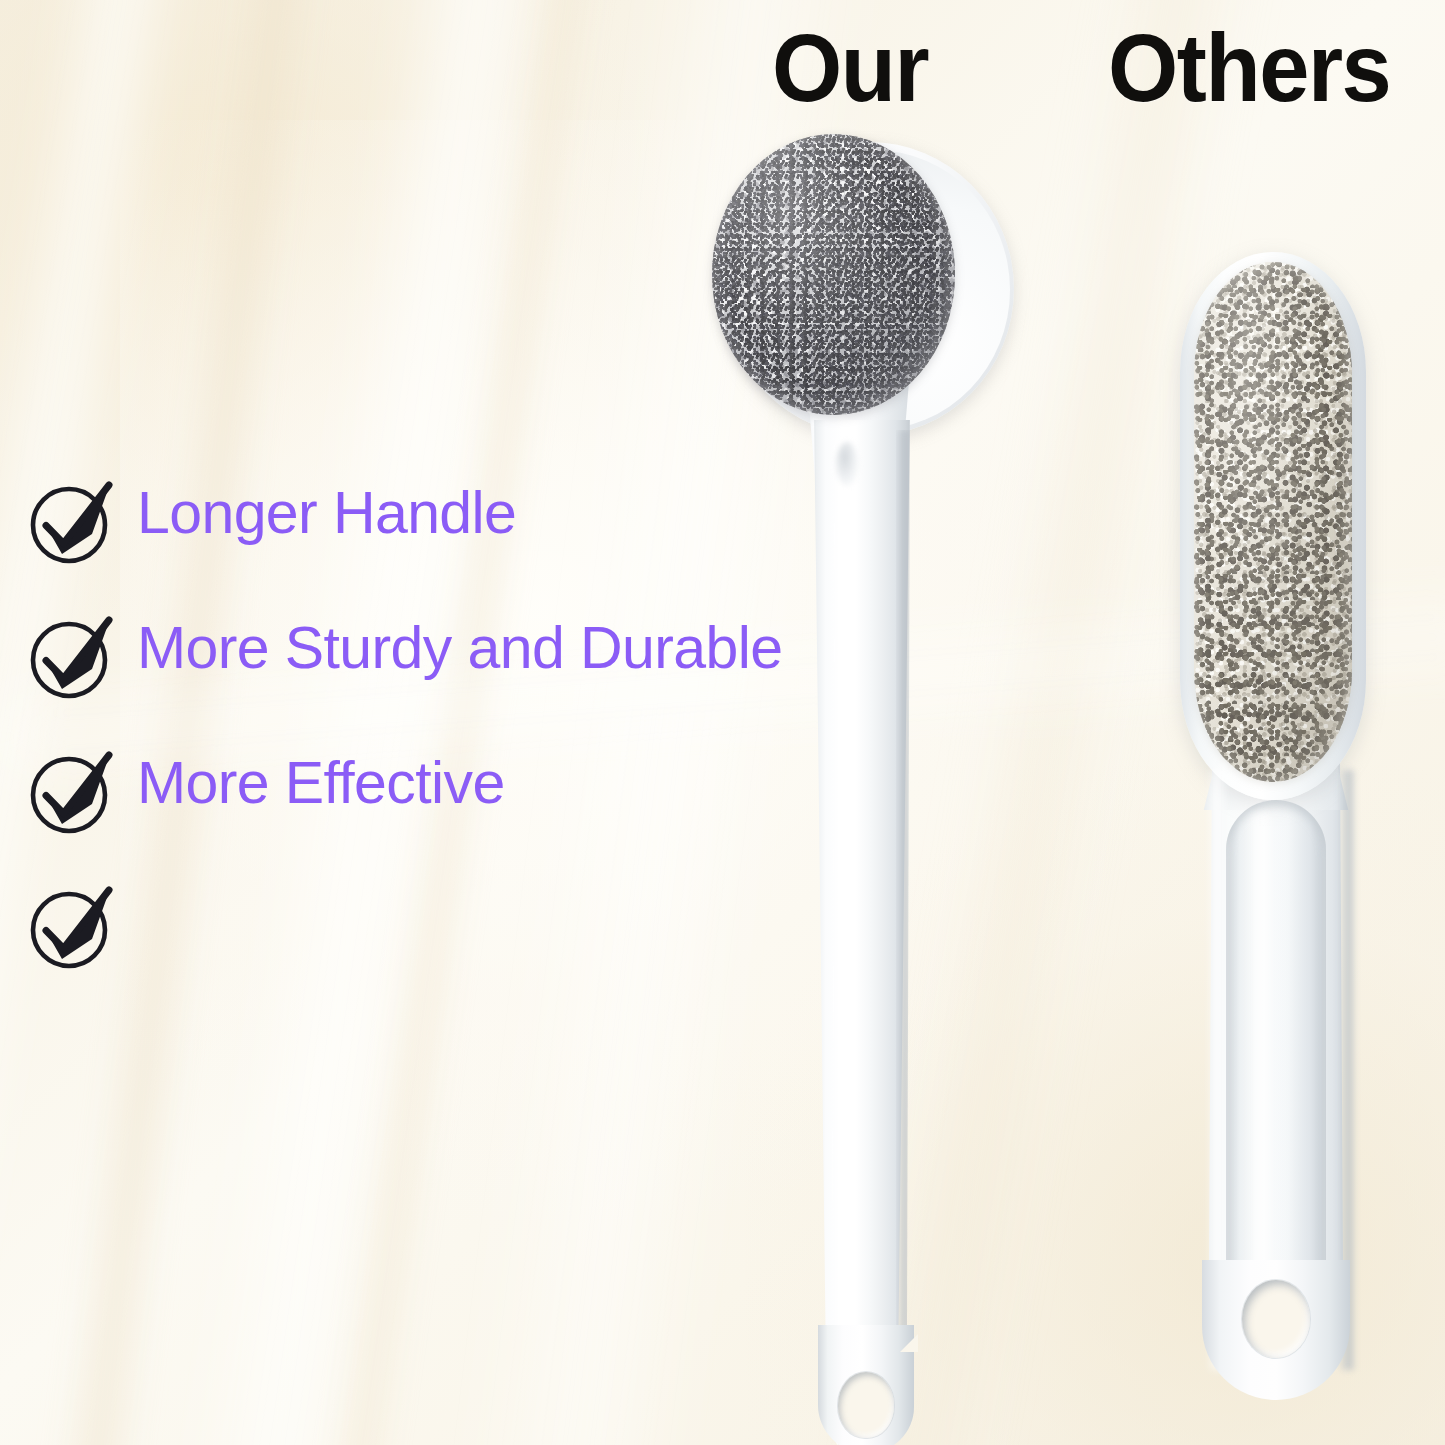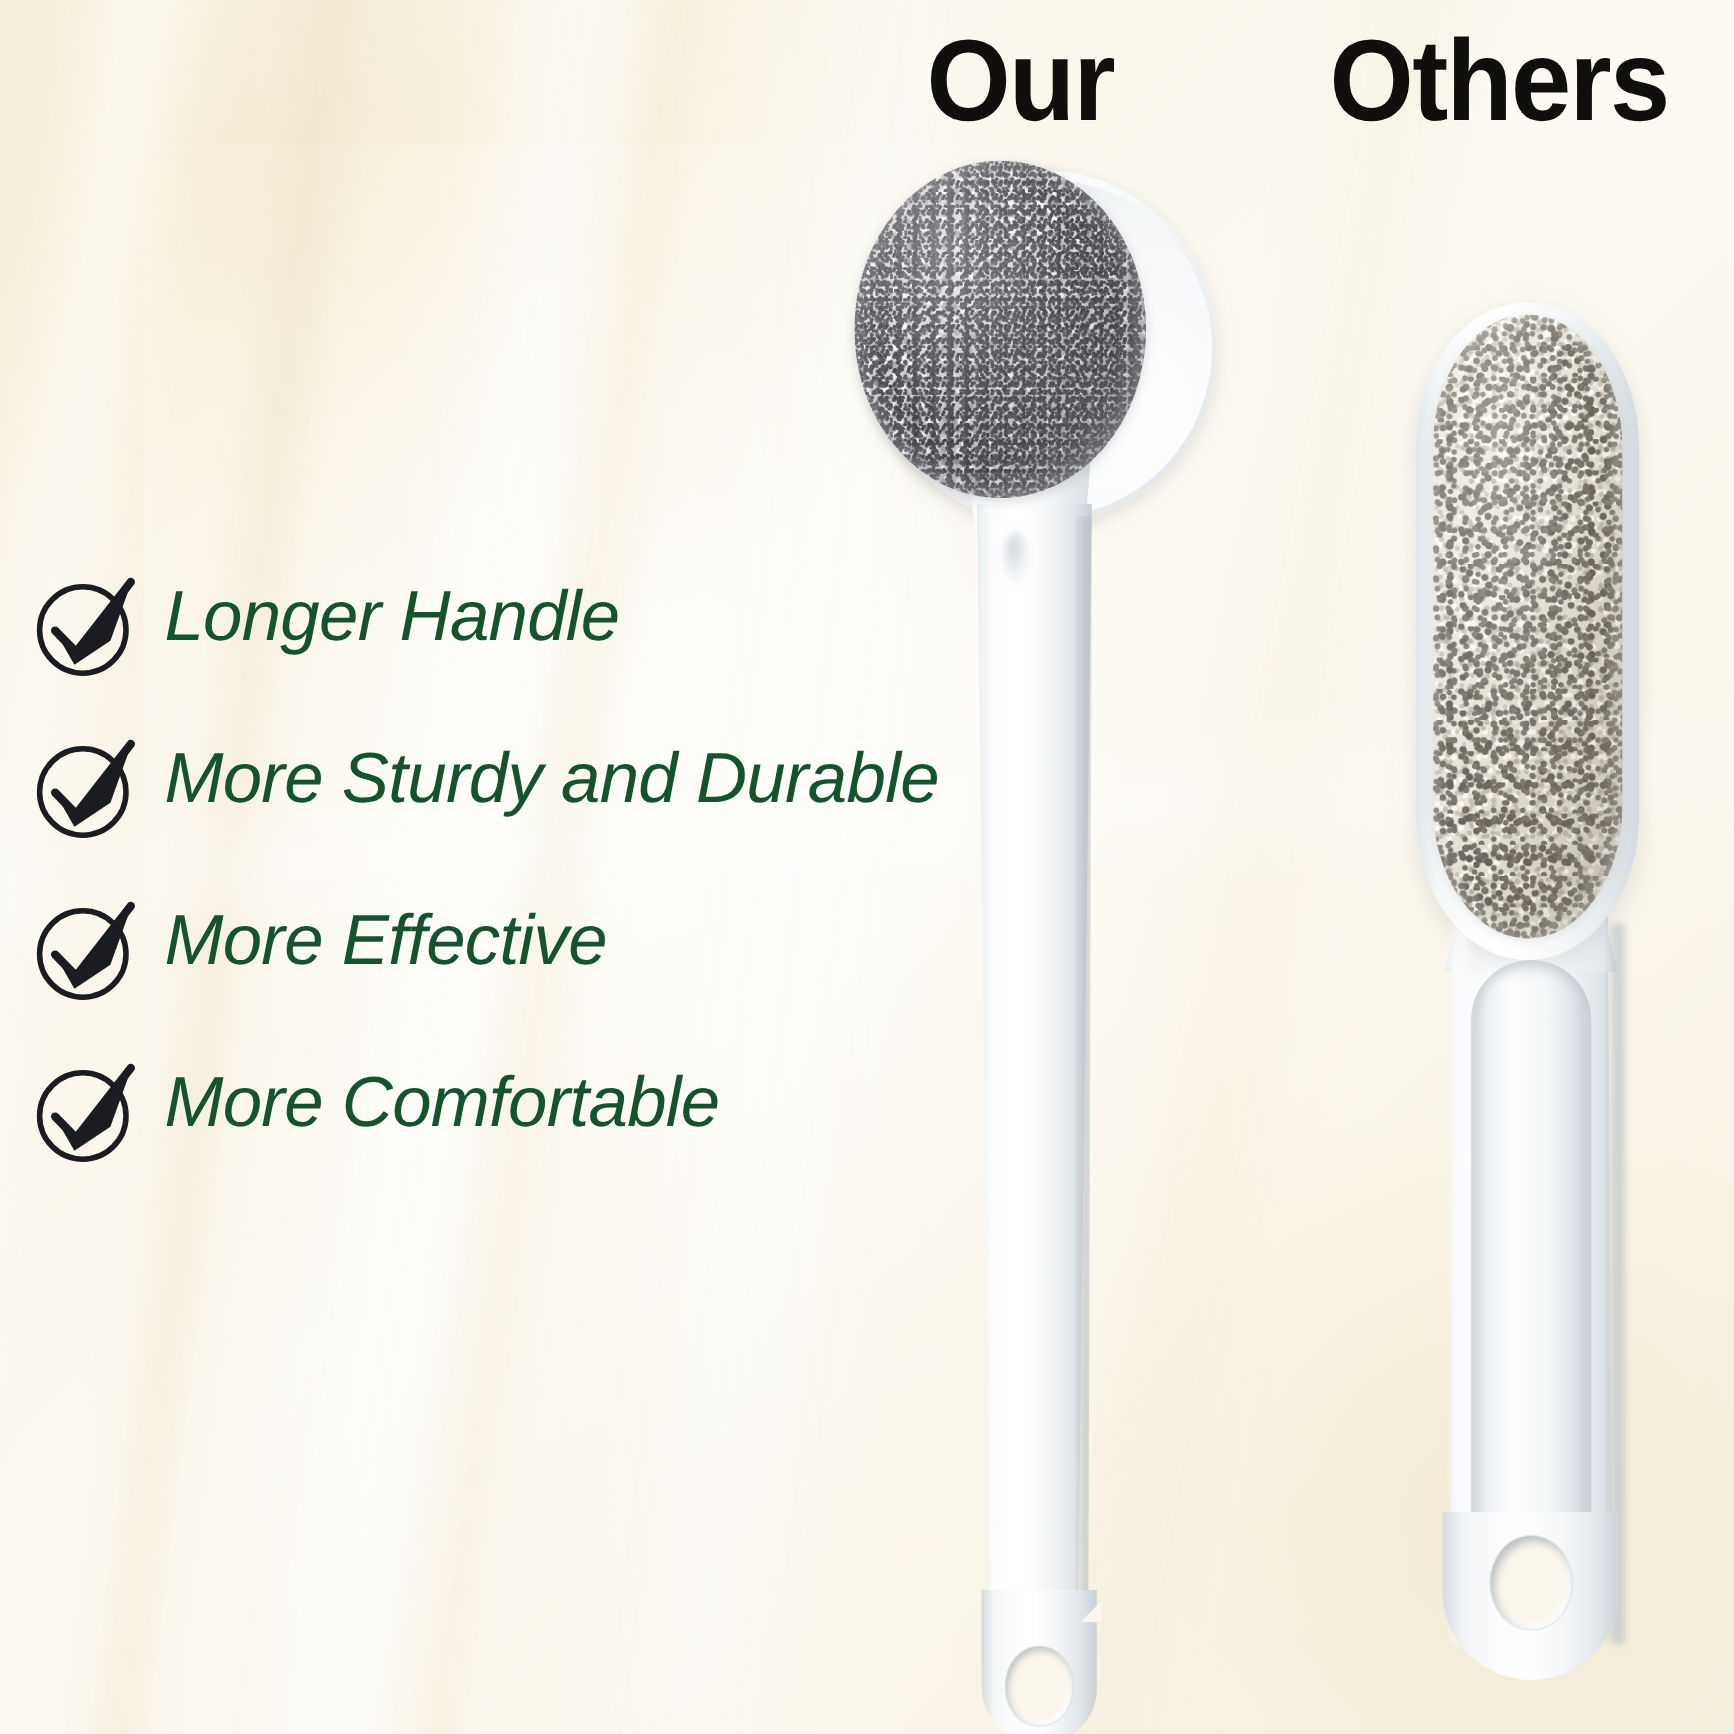--- a/index.html
+++ b/index.html
@@ -70,25 +70,24 @@
   #h-others{left:1108px;top:20px;}
 
   
   #features{position:absolute;left:28px;top:480px;width:760px;}
   .feature{position:relative;height:135px;}
   .chk{position:absolute;left:0;top:0;width:86px;height:86px;}
   .flabel{
     position:absolute;left:109px;top:4px;
     font-size:59px;
     font-weight:400;
-    color:#14532d;
+    color:#8b5cf6;
     letter-spacing:-0.6px;
     white-space:nowrap;
     line-height:1;
-    font-style:italic;
   }
 
   
   .prod{position:absolute;}
 
   
   #our-product{left:660px;top:120px;width:400px;height:1330px;}
 
   
   .our-backplate{
@@ -445,21 +444,20 @@
     </div>
 
     <div class="feature">
       <span class="chk">
         <svg viewBox="0 0 86 86" width="86" height="86" aria-hidden="true">
           <circle cx="41" cy="45" r="36" fill="none" stroke="#1B1B22" stroke-width="4.6"></circle>
           <path d="M18 46 L35 64 L82 4 L64 54 L34 74 Z" fill="#1B1B22"></path>
           <path d="M18 45.5 L35.5 63.5 L81 5" fill="none" stroke="#1B1B22" stroke-width="7" stroke-linecap="round" stroke-linejoin="round"></path>
         </svg>
       </span>
-      <span class="flabel">More Comfortable</span>
     </div>
 
   </div>
 
   <div class="prod" id="our-product">
     <div class="our-backplate"></div>
     <div class="our-backplate-rim"></div>
     <div class="our-neck"></div>
     <div class="our-handle"></div>
     <div class="our-handle-hl"></div>

